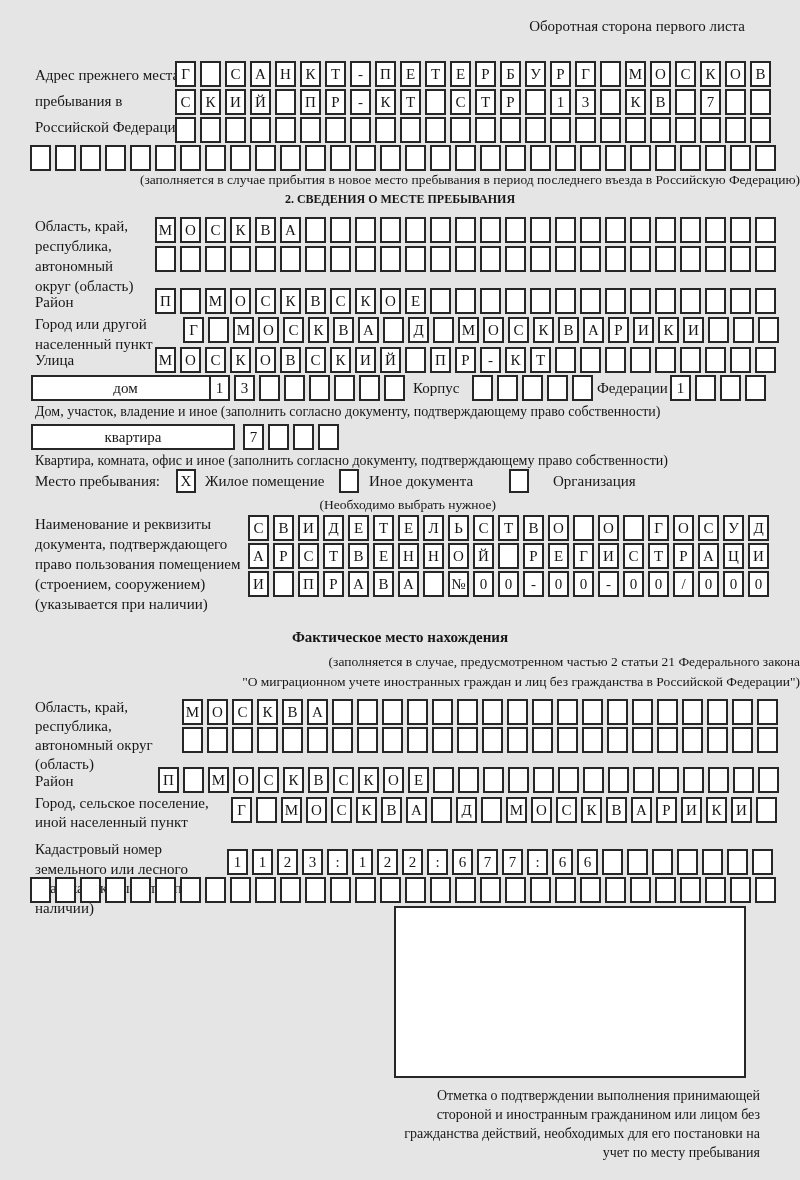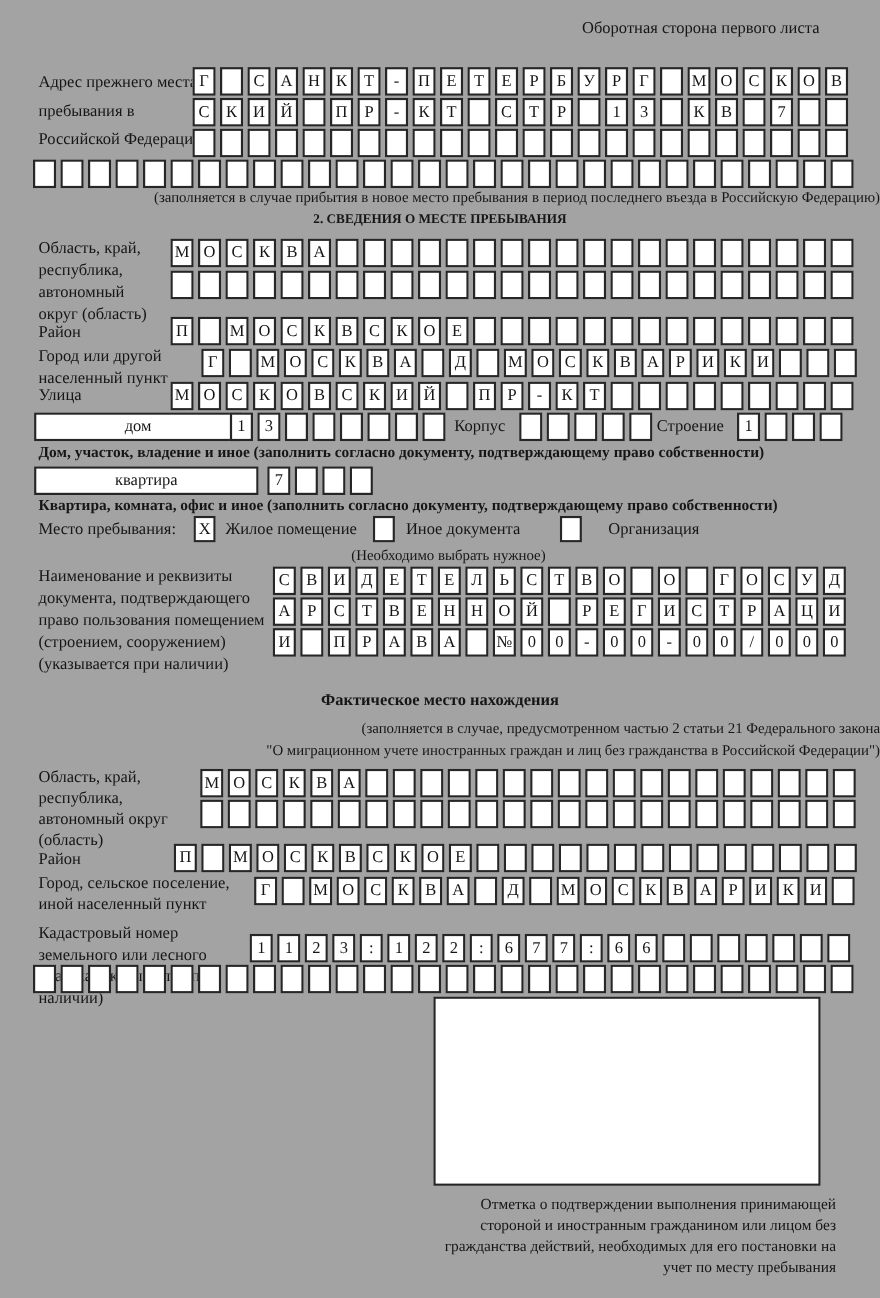--- a/index.html
+++ b/index.html
@@ -1,29 +1,29 @@
 <!DOCTYPE html>
 <html><head>
 <meta charset="utf-8">
 <style>
   html,body{margin:0;padding:0;background:#ffffff;}
   .page{
-    position:relative;width:800px;height:1180px;background:#a3a3a3;
+    position:relative;width:800px;height:1180px;background:#e5e5e5;
     font-family:"Liberation Serif","DejaVu Serif",serif;color:#161616;overflow:hidden;
   }
   .abs{position:absolute;}
   .grid{display:flex;}
   .cell{
     flex:0 0 auto;width:17px;height:22px;border:2px solid #262626;margin-right:4px;
     display:flex;align-items:center;justify-content:center;
     font-size:15px;line-height:1;background:#fff;
   }
   .label{font-size:15px;line-height:20px;}
   .caption{font-size:13.5px;text-align:right;}
-  .caption-left{font-size:14px;text-align:left;font-weight:bold;}
+  .caption-left{font-size:14px;text-align:left;}
   .title{font-size:12px;font-weight:bold;text-align:center;}
   .namebox{
     border:2px solid #262626;display:flex;align-items:center;justify-content:center;
     font-size:15px;background:#fff;box-sizing:border-box;
   }
   .checkbox{
     width:20px;height:24px;border:2px solid #262626;display:flex;align-items:center;
     justify-content:center;font-size:15px;box-sizing:border-box;background:#fff;
   }
   .inline-label{font-size:15px;line-height:24px;white-space:nowrap;}
@@ -306,21 +306,21 @@
       <span class="cell"></span>
     </div>
   <div class="abs inline-label" style="left:413px;top:376px">Корпус</div>
   <div class="abs grid" style="left:472px;top:375px">
       <span class="cell"></span>
       <span class="cell"></span>
       <span class="cell"></span>
       <span class="cell"></span>
       <span class="cell"></span>
     </div>
-  <div class="abs inline-label" style="left:597px;top:376px">Строение</div>
+  <div class="abs inline-label" style="left:597px;top:376px">Федерации</div>
   <div class="abs grid" style="left:670px;top:375px">
       <span class="cell">1</span>
       <span class="cell"></span>
       <span class="cell"></span>
       <span class="cell"></span>
     </div>
   <div class="abs caption-left" style="left:35px;top:404px;width:740px">Дом, участок, владение и иное (заполнить согласно документу, подтверждающему право собственности)</div>
 
   <div class="abs namebox" style="left:31px;top:424px;width:204px;height:26px">квартира</div>
   <div class="abs grid" style="left:243px;top:424px">

